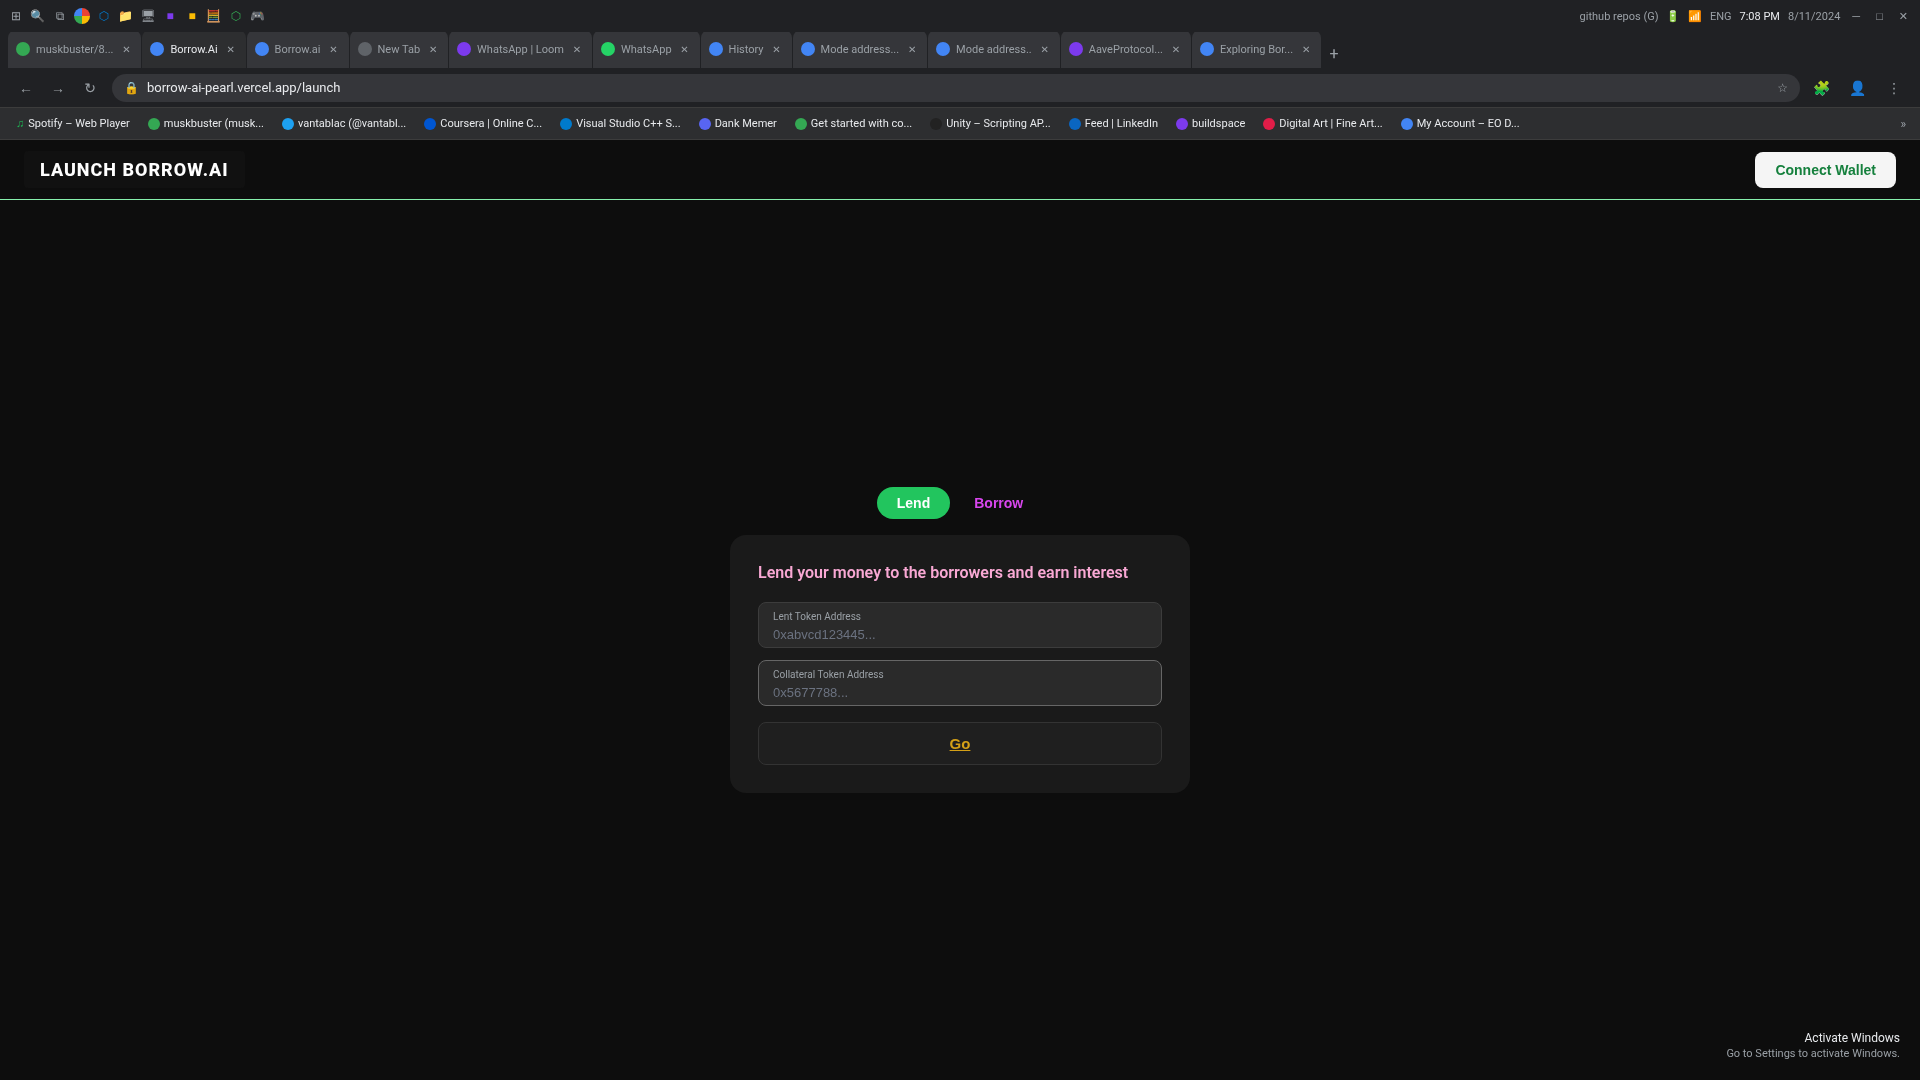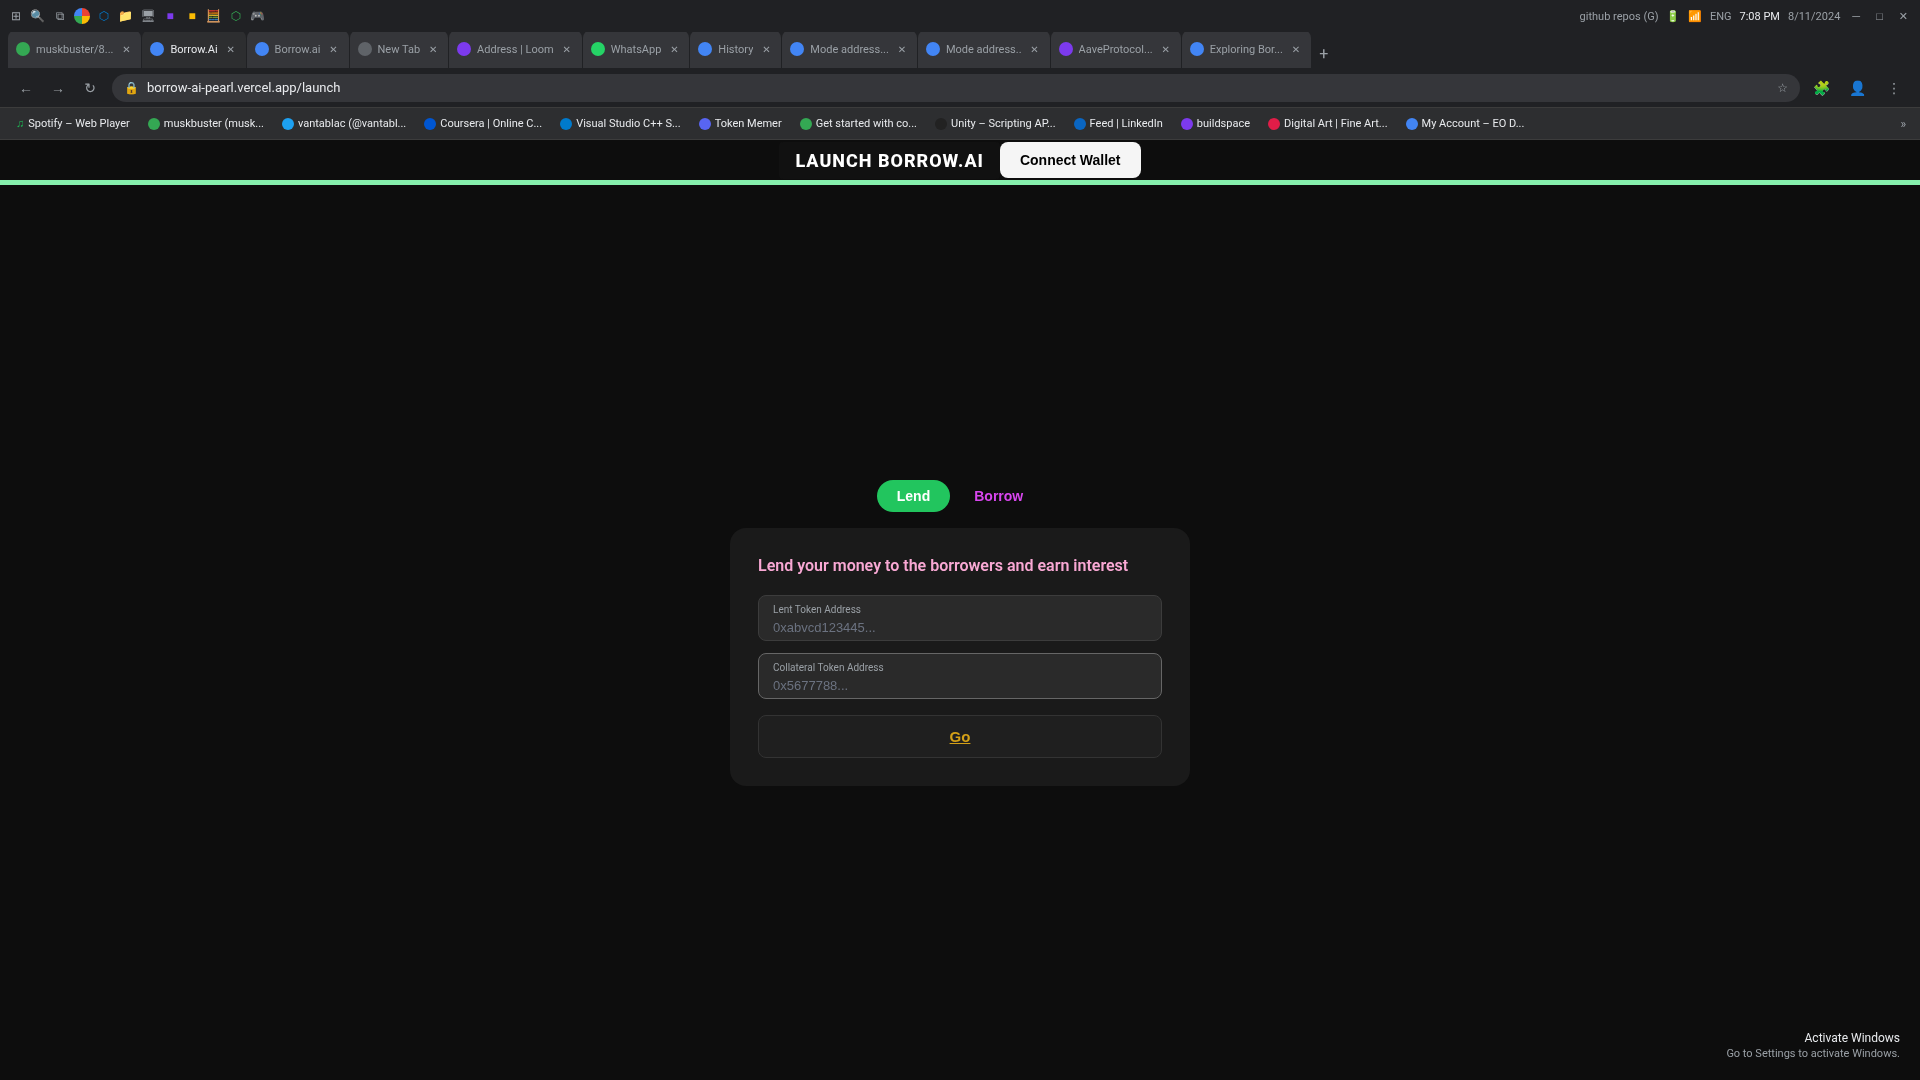--- a/index.html
+++ b/index.html
@@ -224,42 +224,42 @@
       height: calc(1080px - 140px);
       background: #0d0d0d;
       position: relative;
       display: flex;
       flex-direction: column;
     }
 
     
     .app-navbar {
       width: 100%;
-      height: 45px;
+      height: 60px;
       background: #0d0d0d;
       display: flex;
       align-items: center;
-      justify-content: center;
+      justify-content: space-between;
       padding: 0 24px;
-      border-bottom: 5px solid #86efac;
+      border-bottom: 1px solid #86efac;
     }
 
     .app-logo {
       color: #ffffff;
       font-weight: 800;
       font-size: 18px;
       letter-spacing: 1px;
       background: #111;
       padding: 8px 16px;
       border-radius: 4px;
     }
 
     .connect-wallet-btn {
       background: #f5f5f5;
-      color: #000000;
+      color: #15803d;
       border: none;
       padding: 10px 20px;
       border-radius: 8px;
       font-size: 14px;
       font-weight: 600;
       cursor: pointer;
     }
 
     
     .main-content {
@@ -458,21 +458,21 @@
     </div>
 
     <div class="tab">
       <div class="fav-circle" style="background:#5f6368;"></div>
       <span class="tab-title">New Tab</span>
       <span class="tab-close">✕</span>
     </div>
 
     <div class="tab">
       <div class="fav-circle" style="background:#7c3aed;"></div>
-      <span class="tab-title">Address | Loom</span>
+      <span class="tab-title">WhatsApp | Loom</span>
       <span class="tab-close">✕</span>
     </div>
 
     <div class="tab">
       <div class="fav-circle" style="background:#25d366;"></div>
       <span class="tab-title">WhatsApp</span>
       <span class="tab-close">✕</span>
     </div>
 
     <div class="tab">
@@ -541,21 +541,21 @@
     <div class="bookmark-item">
       <div class="fav-circle" style="width:12px;height:12px;background:#0056d2;"></div>
       <span>Coursera | Online C...</span>
     </div>
     <div class="bookmark-item">
       <div class="fav-circle" style="width:12px;height:12px;background:#007acc;"></div>
       <span>Visual Studio C++ S...</span>
     </div>
     <div class="bookmark-item">
       <div class="fav-circle" style="width:12px;height:12px;background:#5865f2;"></div>
-      <span>Token Memer</span>
+      <span>Dank Memer</span>
     </div>
     <div class="bookmark-item">
       <div class="fav-circle" style="width:12px;height:12px;background:#34a853;"></div>
       <span>Get started with co...</span>
     </div>
     <div class="bookmark-item">
       <div class="fav-circle" style="width:12px;height:12px;background:#222;"></div>
       <span>Unity – Scripting AP...</span>
     </div>
     <div class="bookmark-item">

